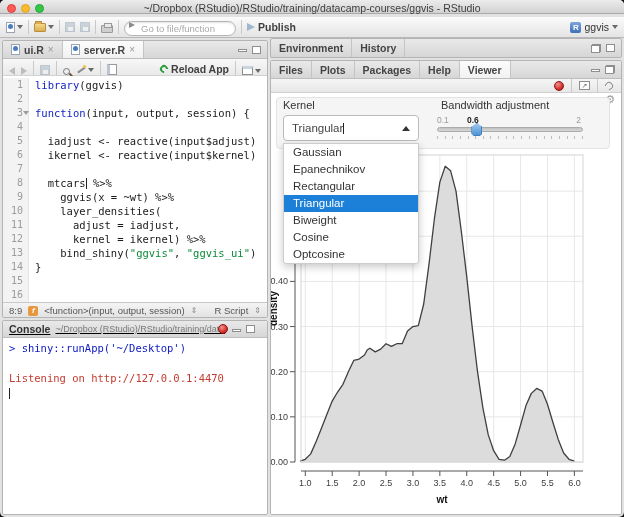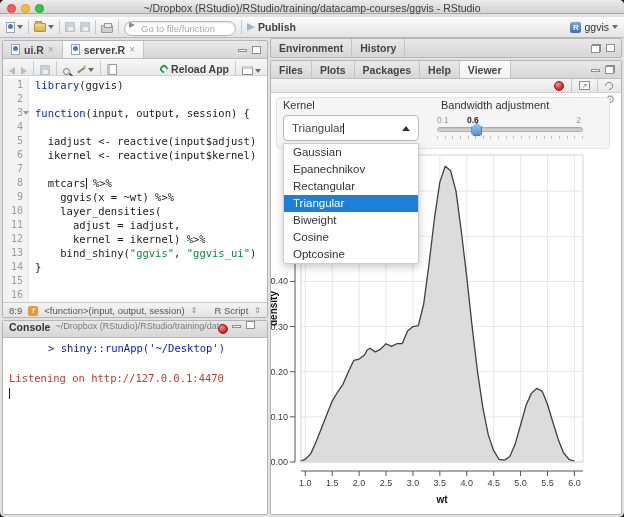--- a/index.html
+++ b/index.html
@@ -77,28 +77,28 @@
   .fold { position:absolute; right:-1px; top:5px; width:0; height:0; border-left:3px solid transparent; border-right:3px solid transparent; border-top:4px solid #9b9b9b; }
   .code { padding-left:6px; color:#1a1a1a; }
   .kw { color:#1423c8; } .str { color:#0e8a3a; } .plain { color:#1a1a1a; }
   .caret { display:inline-block; width:1px; height:11px; background:#222; vertical-align:-2px; }
   .statusbar { height:16px; background:linear-gradient(#f4f4f4,#e2e2e2); border-top:1px solid #c8c8c8;
     display:flex; align-items:center; gap:6px; padding:0 6px; font-size:9.5px; color:#555; }
   .fn-ic { width:10px; height:10px; background:#e8973c; border-radius:2px; color:#fff; font-size:8px; font-style:italic; font-weight:bold; text-align:center; line-height:10px; }
   .updn { color:#8a8a8a; font-size:8px; }
   
   .con-head { height:17px; background:linear-gradient(#e9e9e9,#d6d6d6); border-bottom:1px solid #bdbdbd;
-    display:flex; align-items:flex-start; padding:0 6px; gap:5px; position:relative; }
+    display:flex; align-items:center; padding:0 6px; gap:5px; position:relative;text-decoration:underline; }
   .con-title { font-size:10.5px; font-weight:bold; color:#333; }
   .con-path { font-size:9px; color:#7a7a7a; max-width:170px; overflow:hidden; white-space:nowrap; }
   .stopball { width:10px; height:10px; border-radius:50%;
     background:radial-gradient(circle at 35% 30%, #f09490, #d5312c 60%, #a31310); border:1px solid #8e1512; }
   .con-head .stopball { position:absolute; left:215px; top:3px; }
   .con-body { padding:3px 6px; font-family:"DejaVu Sans Mono","Liberation Mono",monospace; font-size:10.5px; line-height:15px; background:#fff; }
-  .cmd { color:#0a18c4; white-space:pre;margin-left:39px; }
+  .cmd { color:#0a18c4; white-space:pre; }
   .msg { color:#c43a2e; white-space:pre; }
   
   .envbar { position:absolute; left:270px; top:38px; width:352px; height:20px;
     background:linear-gradient(#e9e9e9,#d6d6d6); border:1px solid #b4b4b4; border-radius:2px;
     display:flex; align-items:center; font-size:10.5px; font-weight:bold; color:#444; }
   .envbar .tab { height:100%; }
   
   .vw-toolbar { height:14px; background:linear-gradient(#f5f5f5,#e7e7e7); border-bottom:1px solid #d0d0d0;
     display:flex; align-items:center; justify-content:flex-end; gap:7px; padding:0 8px; }
   .newwin-ic { width:11px; height:9px; border:1px solid #8e8e8e; background:#fdfdfd; font-size:7px; line-height:8px; color:#666; text-align:center; }

